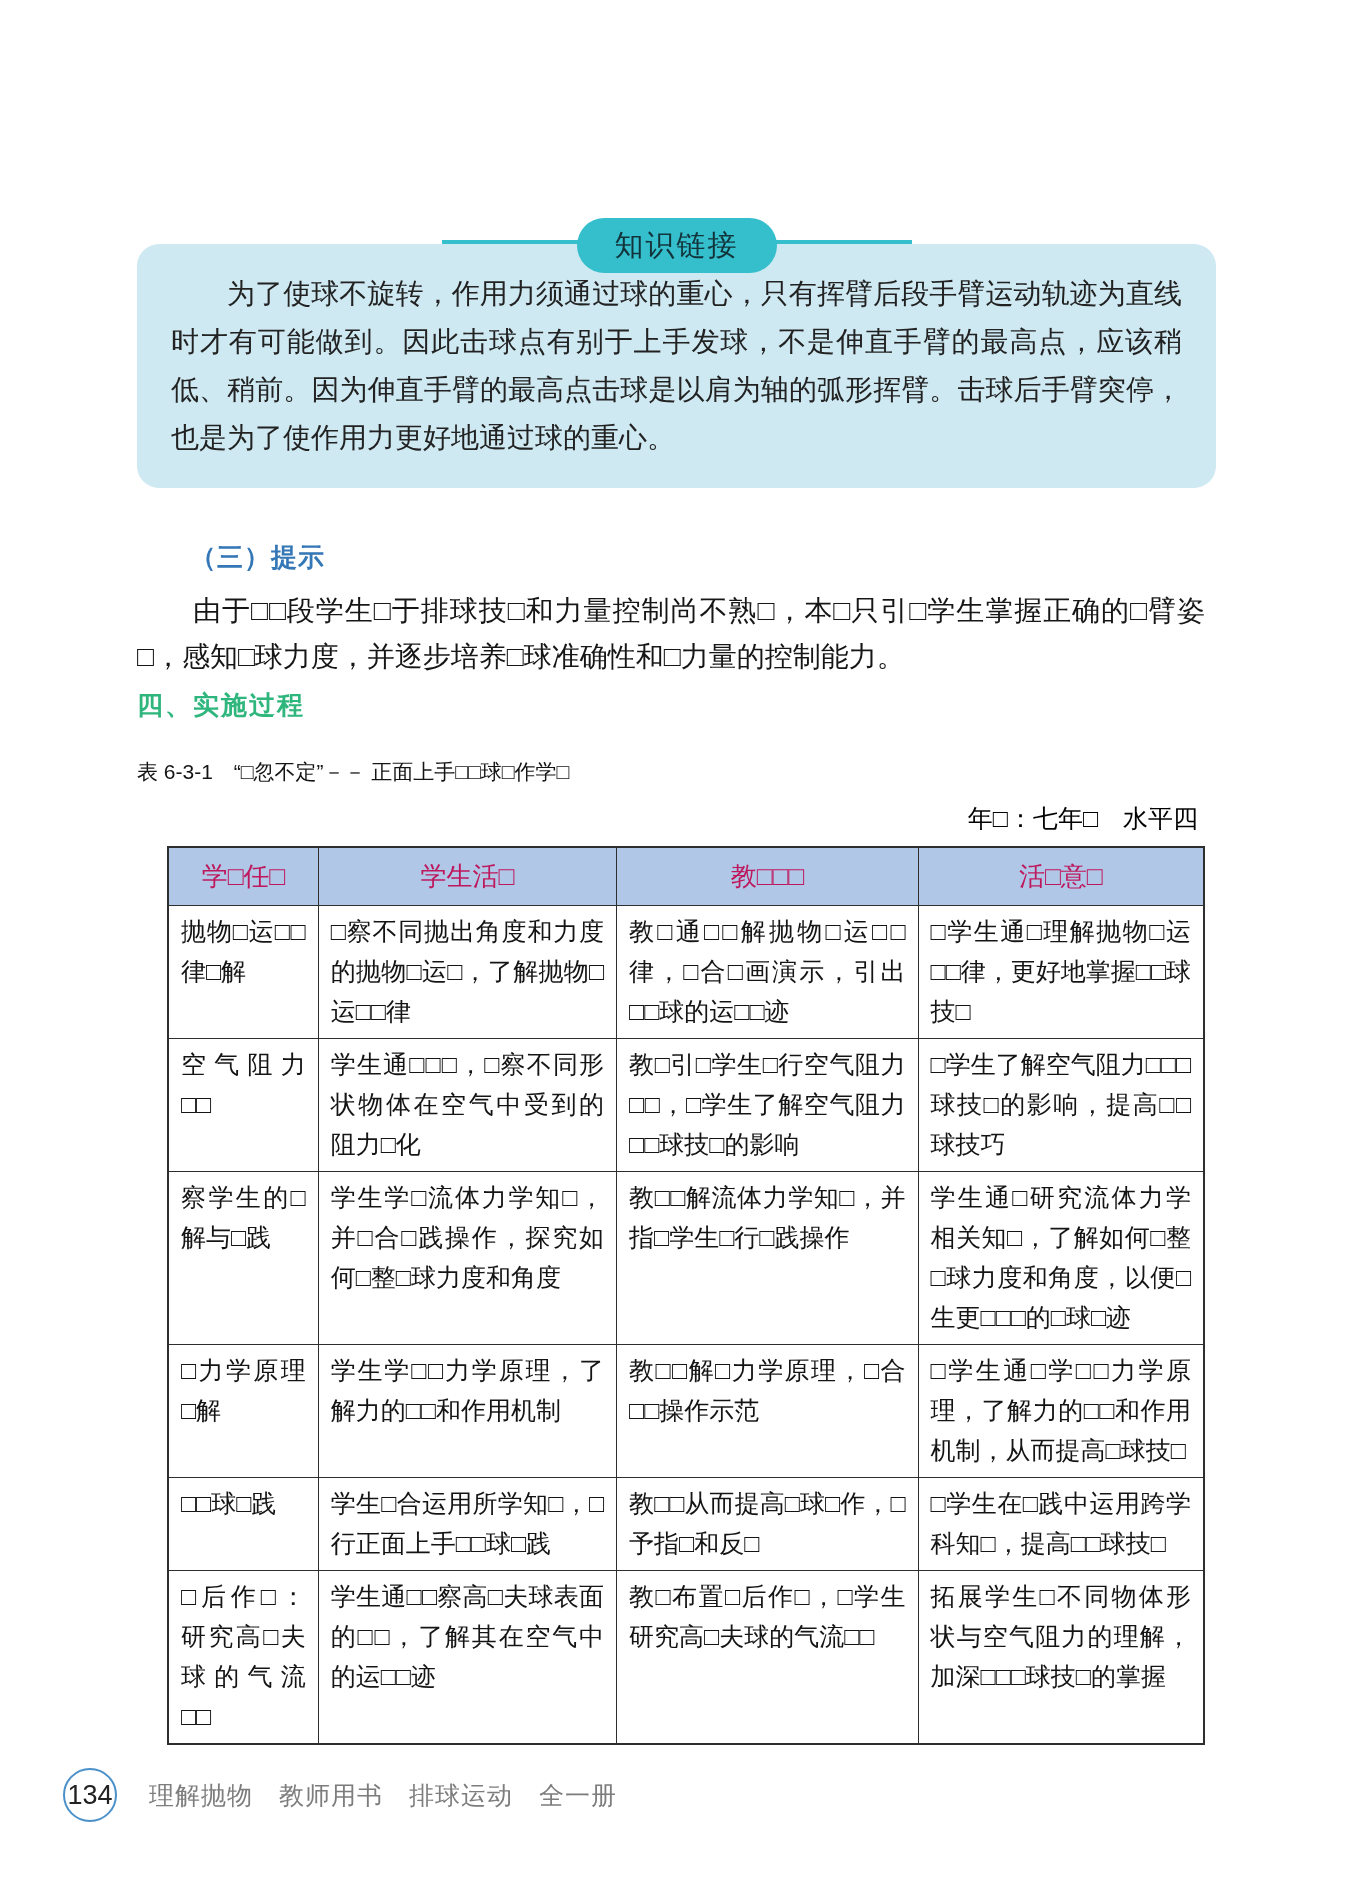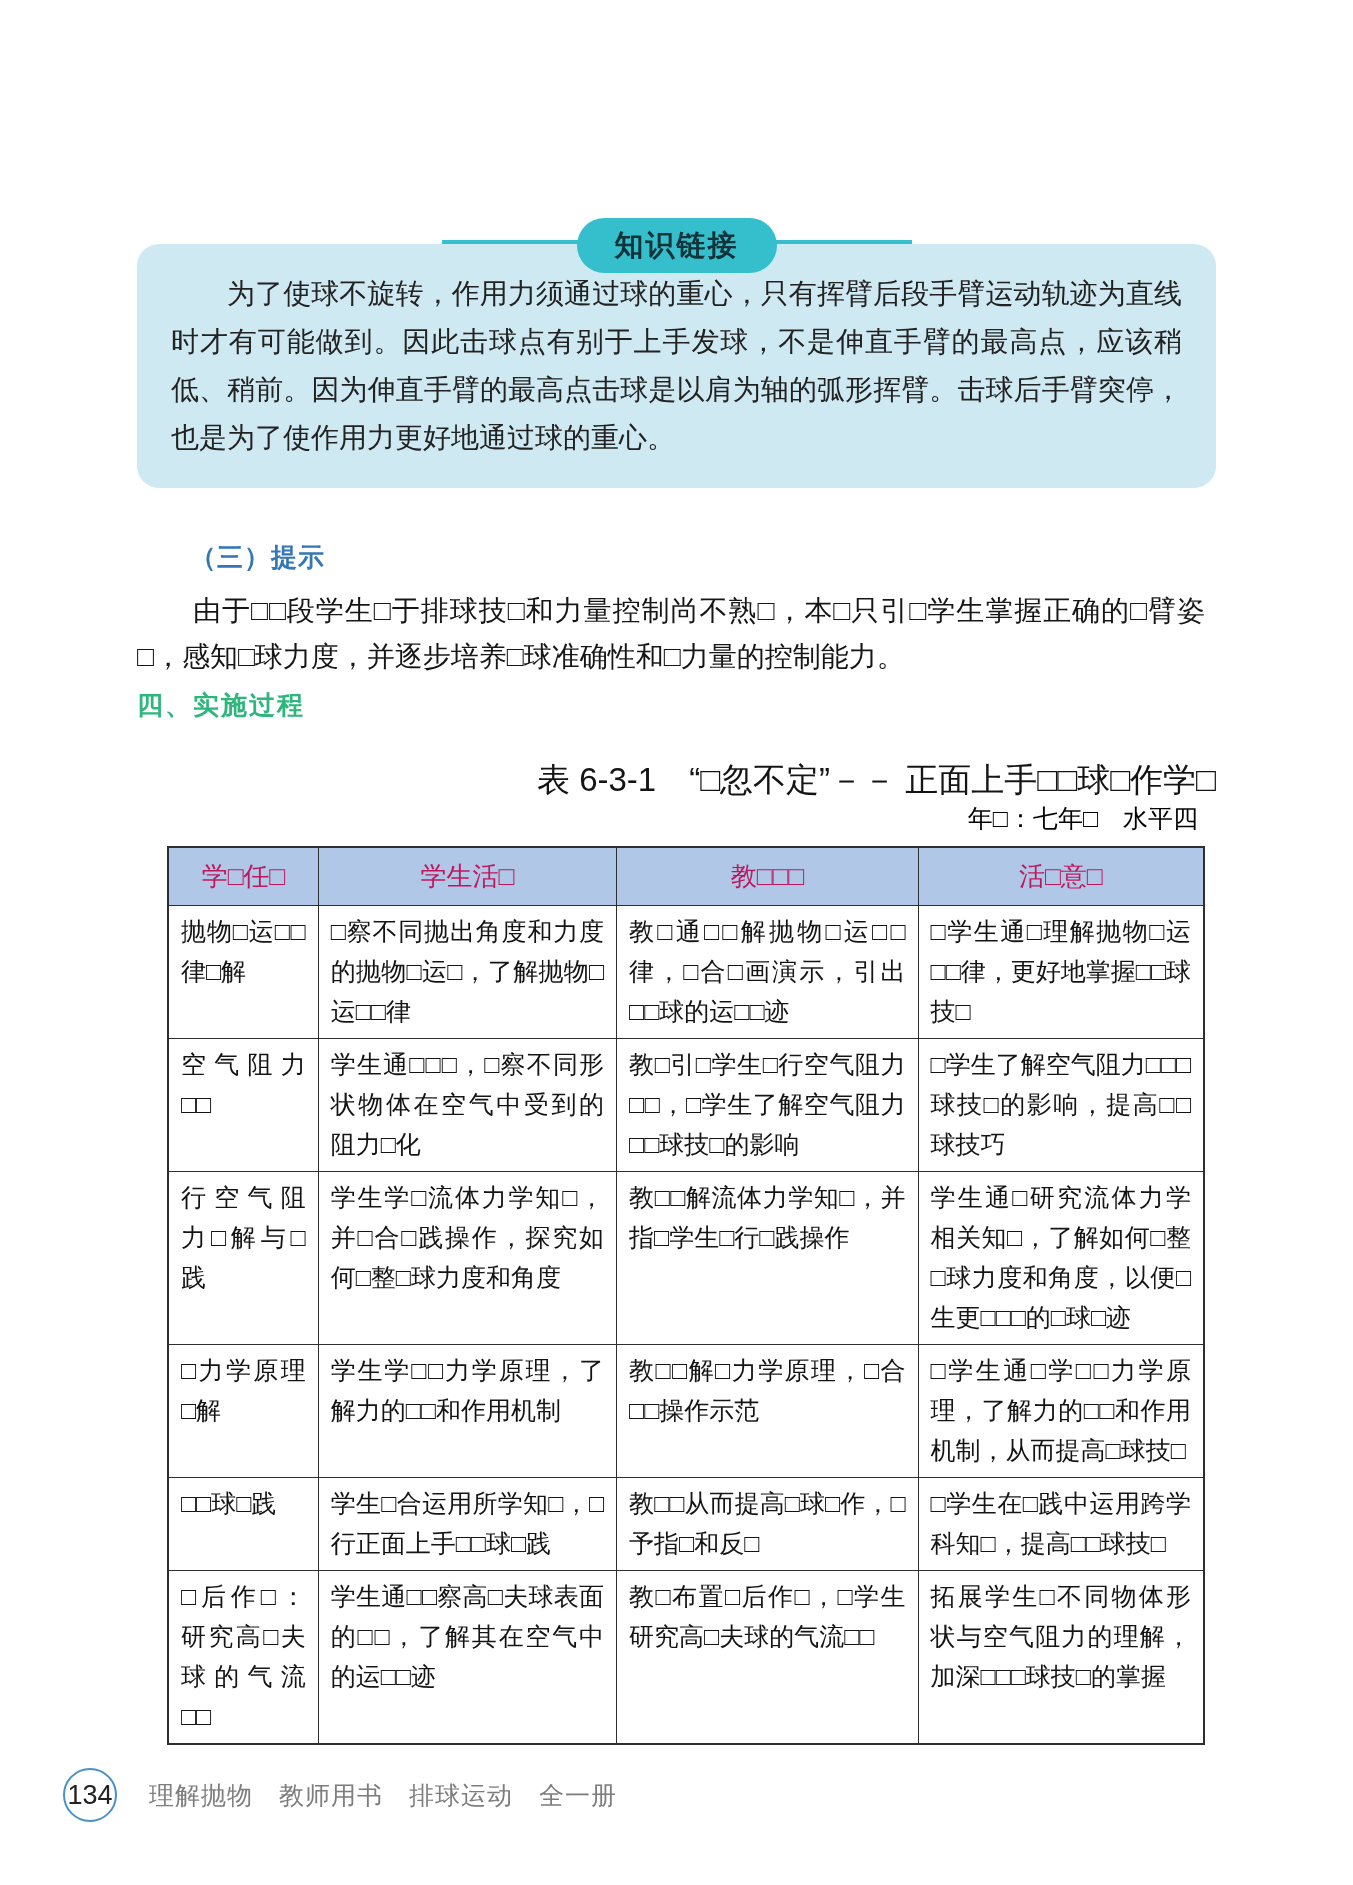--- a/index.html
+++ b/index.html
@@ -36,21 +36,21 @@
     z-index: 0;
   }
   .callout-pill {
     position: absolute;
     top: -26px;
     left: 50%;
     transform: translateX(-50%);
     background: var(--callout_pill, #35bfcd);
     color: #12333a;
     font-size: 29px;
-    font-weight: bold;
+    font-weight: normal;
     line-height: 1;
     padding: 13px 38px;
     border-radius: 999px;
     z-index: 1;
     letter-spacing: 2px;
     white-space: nowrap;
   }
   .callout-body {
     font-family: Liberation Mono, monospace;
     font-size: 28px;
@@ -90,22 +90,22 @@
     font-size: 26px;
     font-weight: bold;
     color: var(--impl_heading, #2eb67d);
     letter-spacing: 2px;
   }
   .table-caption {
     position: absolute;
     left: 137px;
     right: 137px;
     top: 758px;
-    text-align: right;
-    font-size: 33px;
+    text-align: left;
+    font-size: 21px;
     color: #141414;
   }
   .grade-line {
     position: absolute;
     right: 155px;
     top: 802px;
     font-size: 25px;
     color: #000000;
   }
 
@@ -209,21 +209,21 @@
           <td>教□通□□解抛物□运□□律，□合□画演示，引出□□球的运□□迹</td>
           <td>□学生通□理解抛物□运□□律，更好地掌握□□球技□</td>
         </tr>
         <tr>
           <td>空气阻力□□</td>
           <td>学生通□□□，□察不同形状物体在空气中受到的阻力□化</td>
           <td>教□引□学生□行空气阻力□□，□学生了解空气阻力□□球技□的影响</td>
           <td>□学生了解空气阻力□□□球技□的影响，提高□□球技巧</td>
         </tr>
         <tr>
-          <td>行空气阻力□解与□践</td>
+          <td>察学生的□解与□践</td>
           <td>学生学□流体力学知□，并□合□践操作，探究如何□整□球力度和角度</td>
           <td>教□□解流体力学知□，并指□学生□行□践操作</td>
           <td>学生通□研究流体力学相关知□，了解如何□整□球力度和角度，以便□生更□□□的□球□迹</td>
         </tr>
         <tr>
           <td>□力学原理□解</td>
           <td>学生学□□力学原理，了解力的□□和作用机制</td>
           <td>教□□解□力学原理，□合□□操作示范</td>
           <td>□学生通□学□□力学原理，了解力的□□和作用机制，从而提高□球技□</td>
         </tr>

